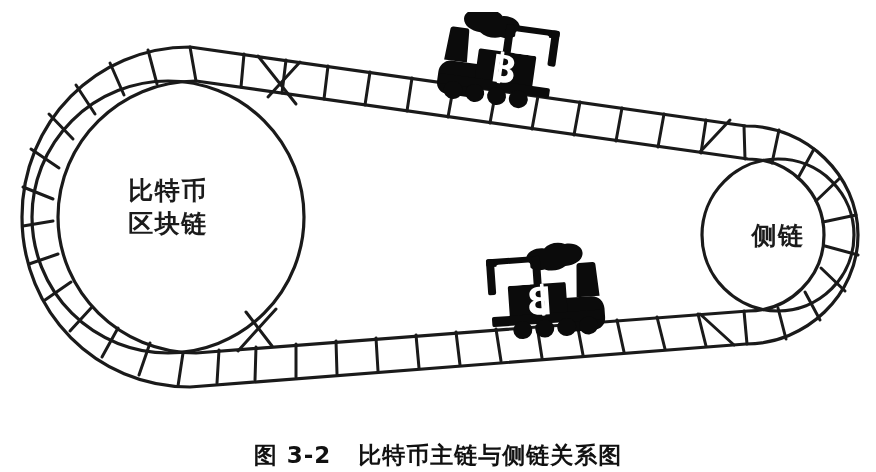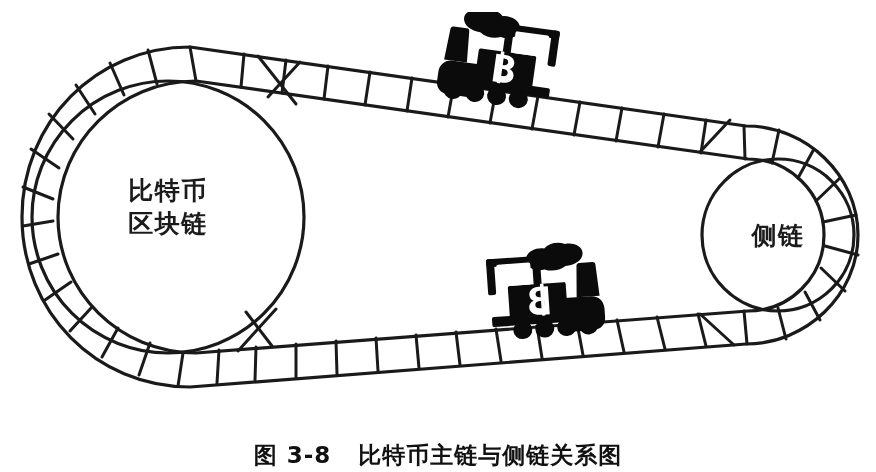--- a/index.html
+++ b/index.html
@@ -255,15 +255,15 @@
       <use href="#loco"></use>
     </g>
 
     <g transform="translate(538,306) rotate(-4) scale(-1,1)">
       <use href="#smoke-puff" x="-32" y="-72"></use>
       <use href="#loco"></use>
     </g>
 
   </svg>
 
-  <div id="caption">图 3-8   比特币主链与侧链关系图</div>
+  <div id="caption">图 3-2   比特币主链与侧链关系图</div>
 
 </div>
 
 </body></html>

